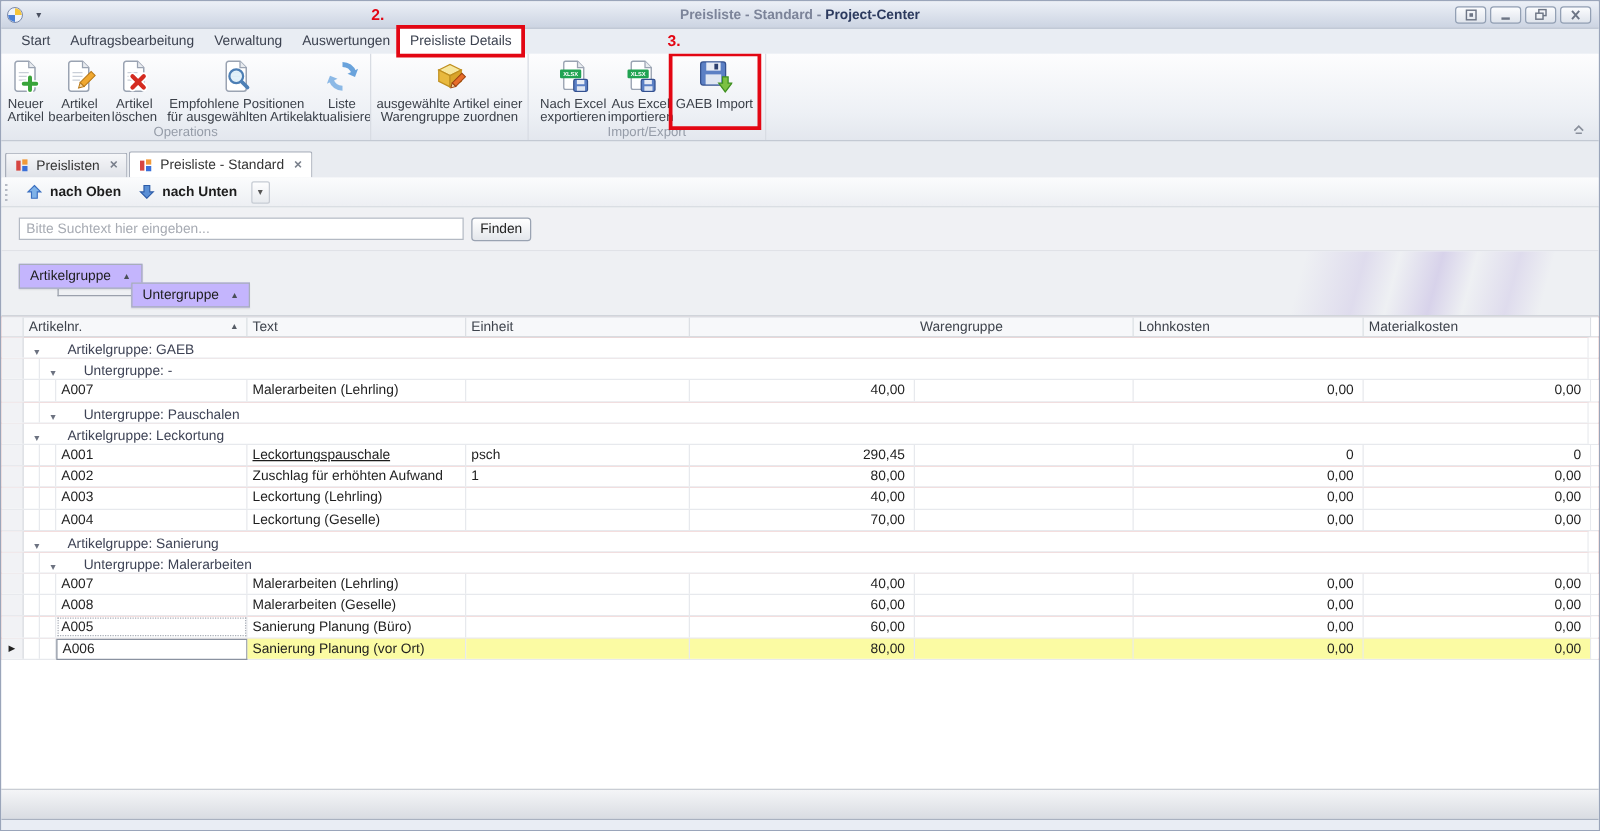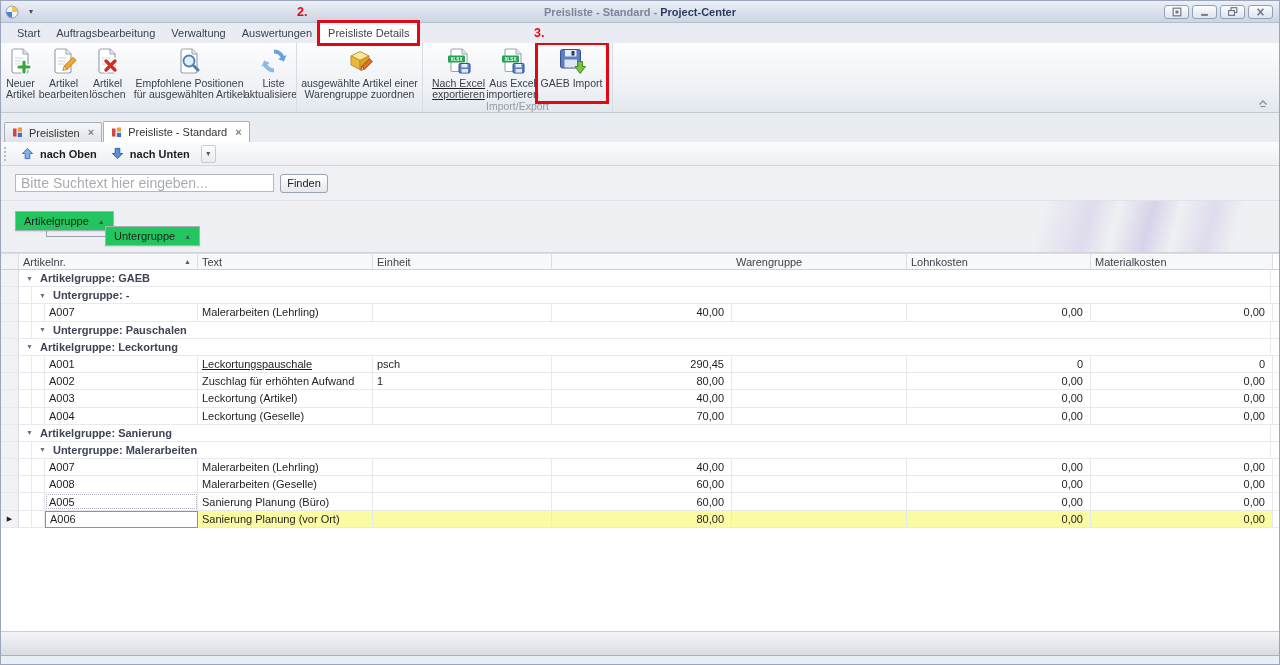--- a/index.html
+++ b/index.html
@@ -44,47 +44,47 @@
   .dtclose{font-size:11px;line-height:9px;color:#7a808c;font-weight:bold;margin-left:3px}
 
   
   .toolbar{height:24px;flex:0 0 24px;background:linear-gradient(#fbfcfd,#edeff3);border-bottom:1px solid #d3d7dd;display:flex;align-items:center;padding-left:1px}
   .grip{width:2px;height:14px;background:repeating-linear-gradient(#b5bac4 0 2px,transparent 2px 4px);margin:0 8px 0 2px}
   .tbtn{display:flex;align-items:center;gap:6px;padding:2px 7px;font-weight:bold;color:#1d1d1d}
   .toverflow{width:15px;height:18px;display:flex;align-items:center;justify-content:center;border:1px solid #c6cbd3;border-radius:2px;background:linear-gradient(#fdfdfe,#e8ebef);color:#555;font-size:8px;margin-left:4px}
 
   
   .searchrow{height:35px;flex:0 0 35px;background:#f0f1f4;display:flex;align-items:center;padding-left:14px;border-bottom:1px solid #e0e2e7}
-  .search-input{width:259px;height:18px;border:1px solid #b3b9c3;background:#fff;padding:0 5px;font-size:14px;color:#333;font-family:inherit}
+  .search-input{width:356px;height:18px;border:1px solid #b3b9c3;background:#fff;padding:0 5px;font-size:11px;color:#333;font-family:inherit}
   .search-input::placeholder{color:#a7abb3}
   .find-btn{margin-left:6px;width:48px;height:19px;border:1px solid #9aa3b2;border-radius:3px;background:linear-gradient(#ffffff,#e4e7ec);font-size:11px;color:#222;font-family:inherit}
 
   
   .groupby{height:52px;flex:0 0 52px;background:#eef0f3;position:relative;border-bottom:1px solid #d0d4da;overflow:hidden}
   .groupby::after{content:'';position:absolute;right:0;top:0;width:330px;height:100%;
     background:linear-gradient(105deg,transparent 28%,rgba(168,148,216,.22) 42%,transparent 50%,rgba(168,148,216,.32) 60%,transparent 68%,rgba(168,148,216,.22) 78%,transparent 86%);pointer-events:none}
-  .gbtn{position:absolute;height:20px;border:1px solid #a7aeba;background:#22c55e;display:flex;align-items:center;gap:9px;padding:0 8px;color:#1e1e1e;box-shadow:0 1px 1px rgba(0,0,0,.08);z-index:2}
+  .gbtn{position:absolute;height:20px;border:1px solid #a7aeba;background:#c4b5fd;display:flex;align-items:center;gap:9px;padding:0 8px;color:#1e1e1e;box-shadow:0 1px 1px rgba(0,0,0,.08);z-index:2}
   #gbtn1{left:14px;top:10px}
   #gbtn2{left:104px;top:25px}
   .gsort{font-size:7px;color:#4a4f58}
   .gconn{position:absolute;left:45px;top:30px;width:59px;height:6px;border-left:1px solid #9aa0ac;border-bottom:1px solid #9aa0ac}
 
   
   .grid{flex:0 0 auto;background:#b91c1c}
   .ghead{display:flex;height:17px;background:#f7f8fa;border-top:1px solid #d9dce1;border-bottom:1px solid #ced2d8;color:#3e434c}
   .hblank{width:18px;background:#f2f3f6;border-right:1px solid #dcdfe4;flex:0 0 auto}
   .hcell{padding:0 4px;border-right:1px solid #dcdfe4;display:flex;align-items:center;flex:0 0 auto;overflow:hidden;white-space:nowrap}
   .hsort{margin-left:auto;font-size:7px;color:#565c66;padding-right:2px}
   .grow{display:flex;height:17.2px;border-bottom:1px solid #e7e9ed;background:#fff;flex:0 0 auto}
   .ind{width:18px;flex:0 0 18px;background:#f1f2f5;border-right:1px solid #d9dce1;display:flex;align-items:center;justify-content:center}
   .indarrow{font-size:7px;color:#222}
   .guide{width:13px;flex:0 0 13px;border-right:1px solid #e7e9ed}
   .gcell{padding:0 4px;border-right:1px solid #e7e9ed;white-space:nowrap;overflow:hidden;display:flex;align-items:center;flex:0 0 auto;color:#1e1e1e}
   .num{justify-content:flex-end;padding-right:7px}
-  .gcontent{flex:1;display:flex;align-items:center;gap:7px;padding-left:7px;font-weight:bold;color:#3e4355;border-right:1px solid #e7e9ed;overflow:hidden;white-space:nowrap}
+  .gcontent{flex:1;display:flex;align-items:flex-end;gap:21px;padding-left:7px;font-weight:normal;color:#3e4355;border-right:1px solid #e7e9ed;overflow:hidden;white-space:nowrap}
   .tri{font-size:7px;color:#6c7280}
   .gutter{width:8px;flex:0 0 8px;background:#fff}
   .sel .gcell,.sel .gcontent{background:#fbfba3}
   .gcell.edit{background:#fff !important;border:1px solid #8a92a0;height:17px}
   .gcell.focusdot{outline:1px dotted #a9aeb8;outline-offset:-2px}
 
   .belowgrid{flex:1 1 auto;background:#fff}
   .footerband{height:24px;flex:0 0 24px;background:linear-gradient(#f4f5f7,#d9dce2);border-top:1px solid #c9cdd4}
   .statusbar{height:9px;flex:0 0 9px;background:#e9edf4;border-top:1px solid #a9b1c0}
 </style>
@@ -207,20 +207,21 @@
                   <path d="M14 4.5 a9.5 9.5 0 0 1 9 6.5" fill="none" stroke="#6aa3dc" stroke-width="4"></path>
                   <path d="M26.5 8 l-2.5 6.5 -6-2.5z" fill="#6aa3dc"></path>
                   <path d="M14 23.5 a9.5 9.5 0 0 1-9-6.5" fill="none" stroke="#8cb9e6" stroke-width="4"></path>
                   <path d="M1.5 20 l2.5-6.5 6 2.5z" fill="#8cb9e6"></path>
                 </svg>
               </span>
               <div class="rlabel">Liste
 aktualisieren</div>
             </div>
           </div>
+          <div class="rglabel">Operations</div>
         </div>
         <div class="rgroup" style="width: 126px; gap: 15px;">
           <div class="rbuttons">
             <div class="rbtn" style="width: 122px;">
               <span class="icn ricon">
                 <svg width="28" height="28" viewBox="0 0 28 28">
                   <path d="M5 9 L14 4.5 L23 9 L14 13.5 Z" fill="#f7e8a0" stroke="#c09020"></path>
                   <path d="M5 9 V18 L14 22.5 V13.5 Z" fill="#e8b93e" stroke="#c09020"></path>
                   <path d="M23 9 V18 L14 22.5 V13.5 Z" fill="#d9a42a" stroke="#c09020"></path>
                   <g transform="rotate(45 20 18)">
@@ -230,21 +231,21 @@
                 </svg>
               </span>
               <div class="rlabel">ausgewählte Artikel einer
 Warengruppe zuordnen</div>
             </div>
           </div>
           <div class="rglabel">Warengruppe</div>
         </div>
         <div class="rgroup" style="width: 190px;">
           <div class="rbuttons">
-            <div class="rbtn" style="width: 56px; text-decoration: underline;">
+            <div class="rbtn" style="width: 56px;">
               <span class="icn ricon">
                 <svg width="28" height="28" viewBox="0 0 28 28">
                   <path d="M6 3.5 a1.5 1.5 0 0 1 1.5-1.5 H17 L22 7 V23 a1.5 1.5 0 0 1-1.5 1.5 H7.5 a1.5 1.5 0 0 1-1.5-1.5 Z" fill="#fff" stroke="#9aa3b2" stroke-width="1.1"></path>
                   <path d="M17 2 V7 H22" fill="#e8ebef" stroke="#9aa3b2"></path>
                   <rect x="3" y="8.5" width="17" height="7" rx="1" fill="#21a352"></rect>
                   <text x="11.5" y="14" font-size="4.6" fill="#fff" text-anchor="middle" font-family="sans-serif" font-weight="bold">XLSX</text>
                   <rect x="14" y="16.5" width="11" height="9.5" rx="1.2" fill="#5b7fc4" stroke="#33508f"></rect>
                   <rect x="16.5" y="17" width="6" height="3.4" fill="#e8ecf5"></rect>
                   <rect x="16.5" y="22" width="6.5" height="3.6" fill="#dfe6f2"></rect>
                 </svg>
@@ -453,21 +454,21 @@
           <div class="gcell" style="width: 175px;"></div>
           <div class="gcell num" style="width: 184px;">0,00</div>
           <div class="gcell num" style="width: 182px;">0,00</div>
           <div class="gutter"></div>
         </div>
         <div class="grow">
           <div class="ind"></div>
           <div class="guide"></div>
           <div class="guide"></div>
           <div class="gcell" style="width: 153px;">A003</div>
-          <div class="gcell" style="width: 175px;">Leckortung (Artikel)</div>
+          <div class="gcell" style="width: 175px;">Leckortung (Lehrling)</div>
           <div class="gcell" style="width: 179px;"></div>
           <div class="gcell num" style="width: 180px;">40,00</div>
           <div class="gcell" style="width: 175px;"></div>
           <div class="gcell num" style="width: 184px;">0,00</div>
           <div class="gcell num" style="width: 182px;">0,00</div>
           <div class="gutter"></div>
         </div>
         <div class="grow">
           <div class="ind"></div>
           <div class="guide"></div>

